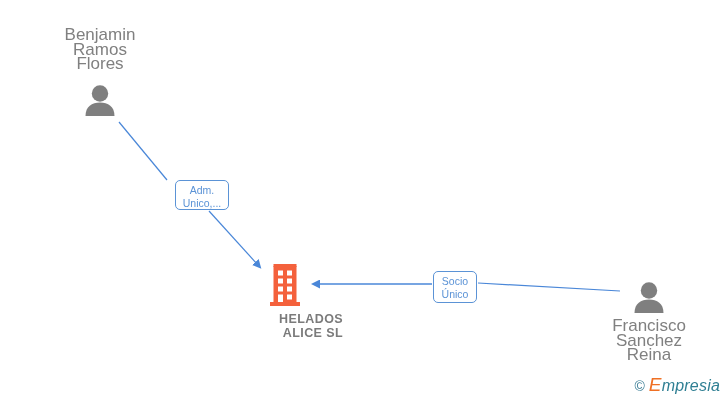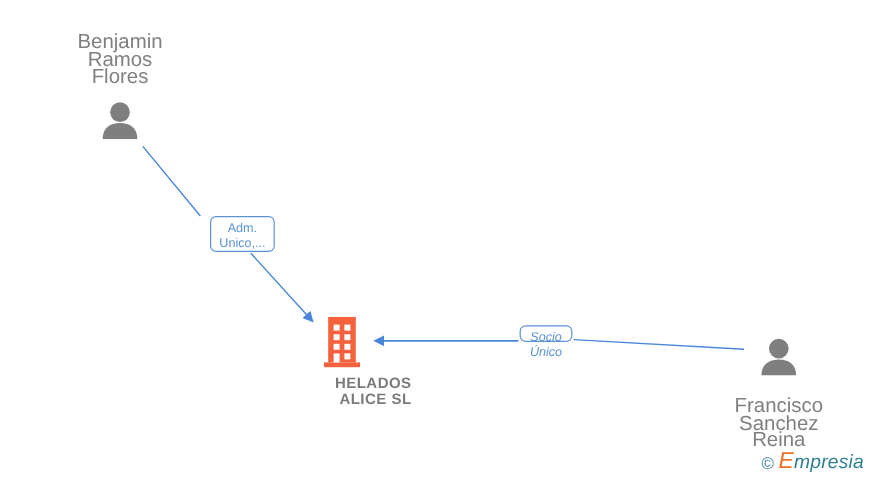--- a/index.html
+++ b/index.html
@@ -60,21 +60,21 @@
     width: 112px;
   }
   #node-benjamin .icon-wrap { height: 32px; margin-top: 12px; }
 
   #node-francisco {
     left: 590px;
     top: 281px;
     width: 118px;
   }
   #node-francisco .icon-wrap { height: 32px; }
-  #node-francisco .person-label { margin-top: 18px; }
+  #node-francisco .person-label { margin-top: 6px; }
 
   
   #node-company {
     left: 227px;
     top: 264px;
     width: 116px;
   }
   #node-company .icon-wrap { height: 43px; }
   #node-company .company-label { margin-top: 5px; text-align: right; }
 
@@ -96,22 +96,21 @@
     left: 161px;
     top: 180px;
     width: 54px;
     height: 30px;
     margin-left: 14px;
   }
   #rel-socio-unico {
     left: 433px;
     top: 271px;
     width: 44px;
-    height: 14px;
-    font-style: italic;
+    height: 32px;
   }
 
   
   #watermark {
     position: absolute;
     right: 8px;
     bottom: 6px;
     display: flex;
     align-items: center;
     gap: 4px;

